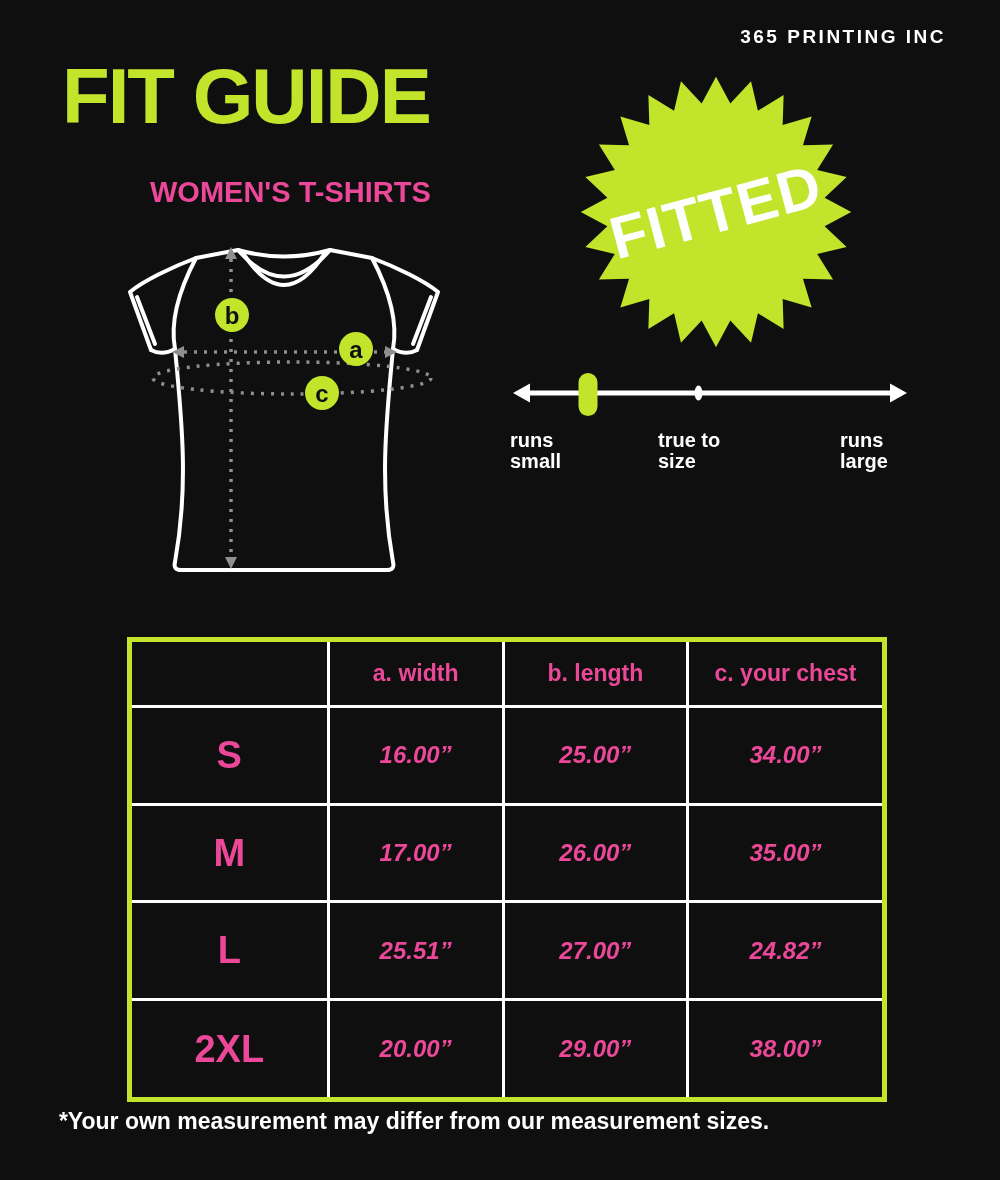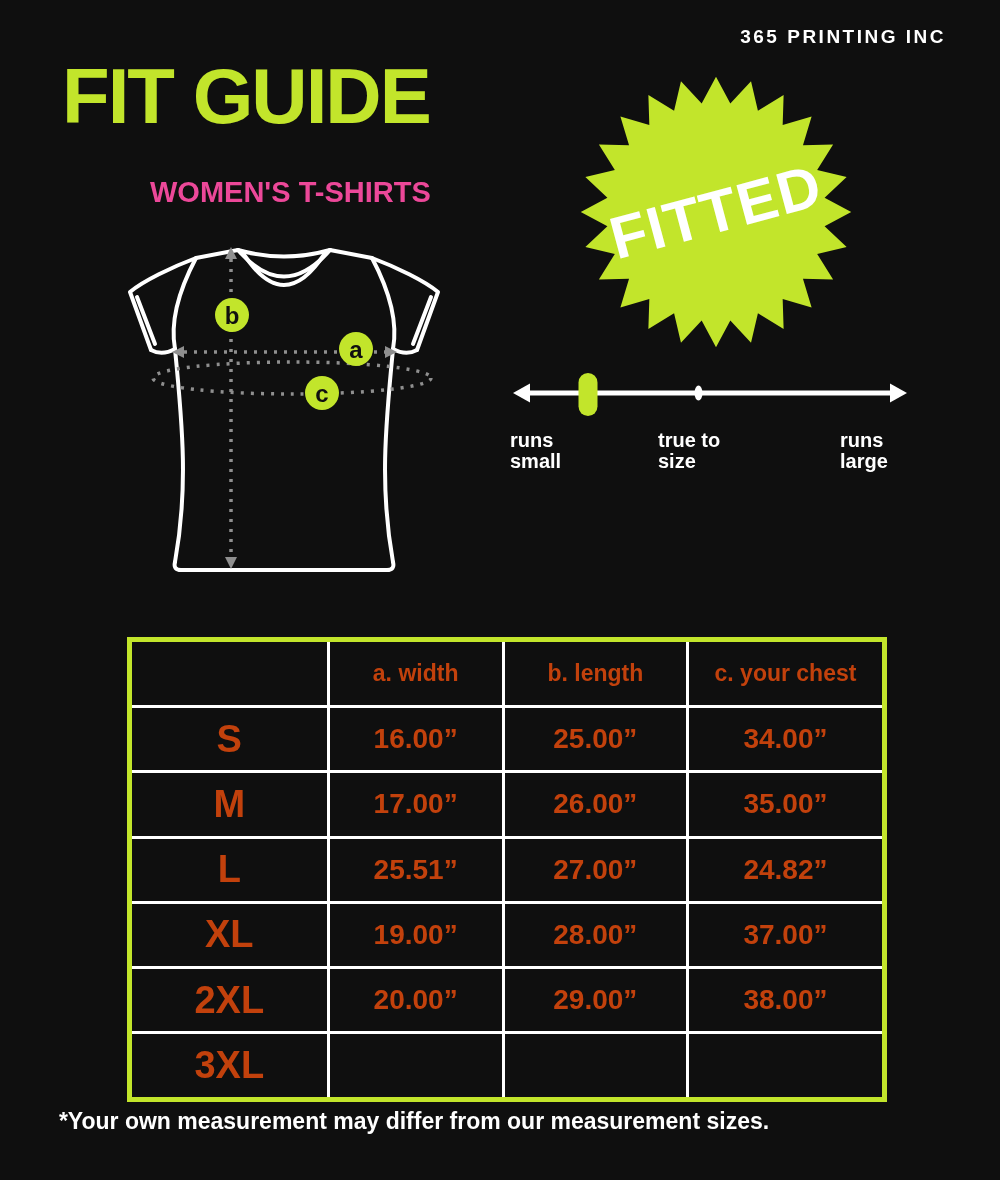--- a/index.html
+++ b/index.html
@@ -35,25 +35,25 @@
   .scale-label.r{left:330px;width:70px;}
   table.size-table{
     position:absolute;top:637px;left:127px;
     width:760px;height:465px;
     border-collapse:collapse;table-layout:fixed;
     border:5px solid var(--accent,#c2e52b);
   }
   table.size-table td{
     border:3px solid #fff;
     text-align:center;vertical-align:middle;
-    color:#c2410c;font-weight:bold;padding:0;
+    color:#ec4899;font-weight:bold;padding:0;
   }
   td.hdr{font-size:23px;}
   td.size{font-size:38px;}
-  td.val{font-size:28px;}
+  td.val{font-size:24px;font-style:italic;}
   .footnote{
     top:1108px;left:0;width:828px;text-align:center;
     font-size:23px;font-weight:bold;color:#fff;
   }
   .badge-text{
     font-weight:bold;letter-spacing:1px;
   }
 </style>
 </head>
 <body>
@@ -159,35 +159,23 @@
       <td class="val">26.00”</td>
       <td class="val">35.00”</td>
     </tr>
     <tr>
       <td class="size">L</td>
       <td class="val">25.51”</td>
       <td class="val">27.00”</td>
       <td class="val">24.82”</td>
     </tr>
     <tr>
-      <td class="size">XL</td>
-      <td class="val">19.00”</td>
-      <td class="val">28.00”</td>
-      <td class="val">37.00”</td>
-    </tr>
-    <tr>
       <td class="size">2XL</td>
       <td class="val">20.00”</td>
       <td class="val">29.00”</td>
       <td class="val">38.00”</td>
-    </tr>
-    <tr>
-      <td class="size">3XL</td>
-      <td class="val"></td>
-      <td class="val"></td>
-      <td class="val"></td>
     </tr>
   </tbody>
     </table>
 
   <div class="abs footnote">*Your own measurement may differ from our measurement sizes.</div>
 
 </div>
 
 </body></html>

